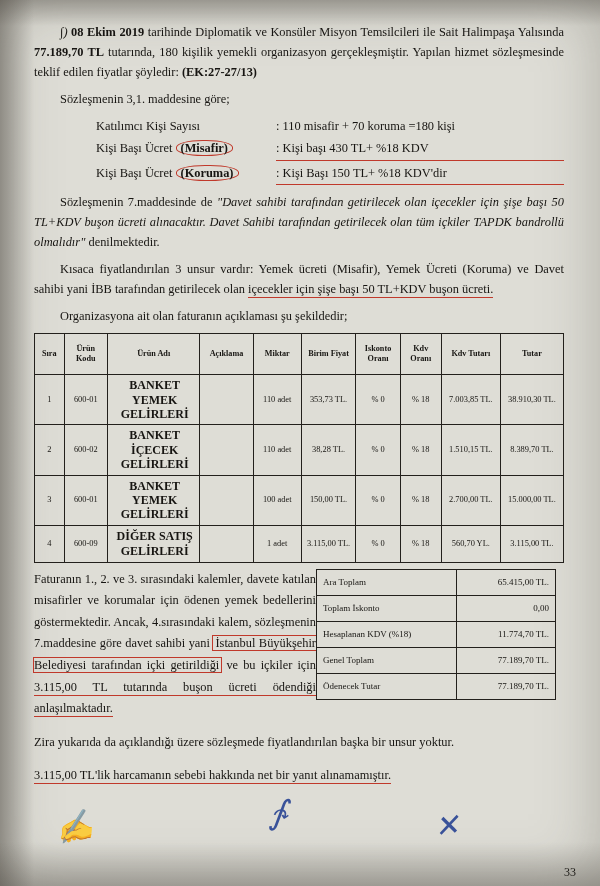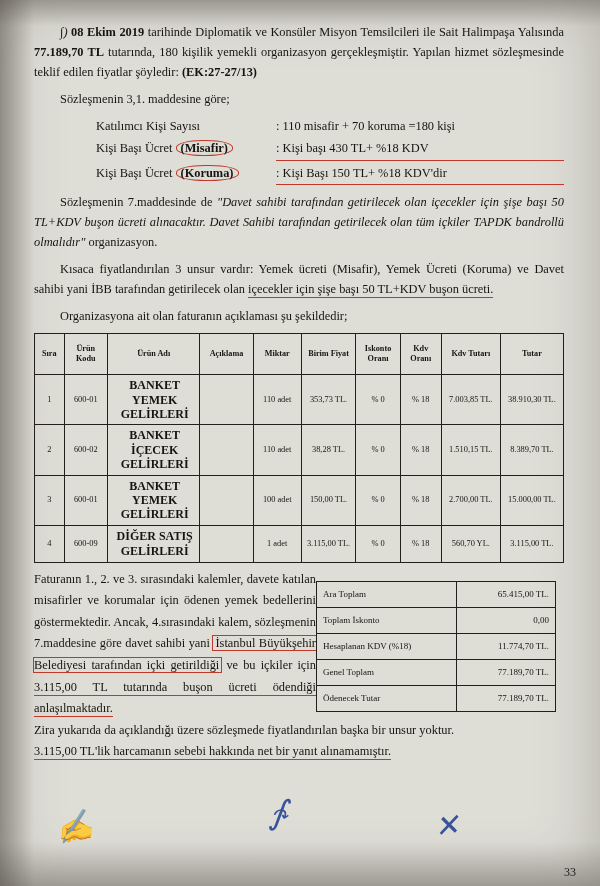--- a/index.html
+++ b/index.html
@@ -127,21 +127,21 @@
   .col-birim { width: 56px; margin-left: 28px; }
   .col-isk { width: 42px; }
   .col-kdvo { width: 40px; }
   .col-kdvt { width: 62px; }
   .col-tutar { width: 66px; }
 
   
   .totals-wrap {
     position: absolute;
     right: 0;
-    top: 12px;
+    top: 0;
     width: 248px;
   }
   table.totals {
     border-collapse: collapse;
     width: 240px;
     font-size: 9px;
   }
   table.totals td {
     border: 1px solid #23201c;
     padding: 4px 6px;
@@ -158,21 +158,21 @@
   .lower-text {
     width: 282px;
     font-size: 12.4px;
     line-height: 1.74;
     text-align: justify;
   }
   .full-text {
     font-size: 12.4px;
     line-height: 1.74;
     text-align: justify;
-    margin-top: 0;
+    margin-top: 12px;
   }
 
   .sig-area {
     position: absolute;
     left: 34px;
     right: 34px;
     bottom: 22px;
     height: 74px;
   }
   .sig {
@@ -225,21 +225,21 @@
       <span class="lbl"><span>Kişi Başı Ücret </span><span class="circle-red">(Misafir)</span></span>
       <span class="val u-red">: Kişi başı 430 TL+ %18 KDV</span>
     </div>
 
     <div class="hanging">
       <span class="lbl"><span>Kişi Başı Ücret </span><span class="circle-red">(Koruma)</span></span>
       <span class="val u-red">: Kişi Başı 150 TL+ %18 KDV'dir</span>
     </div>
 
     <p class="para" style="margin-top:7px">
-      <span>Sözleşmenin 7.maddesinde de </span><span class="italic">"Davet sahibi tarafından getirilecek olan içecekler için şişe başı 50 TL+KDV buşon ücreti alınacaktır. Davet Sahibi tarafından getirilecek olan tüm içkiler TAPDK bandrollü olmalıdır"</span><span> organizasyon.</span>
+      <span>Sözleşmenin 7.maddesinde de </span><span class="italic">"Davet sahibi tarafından getirilecek olan içecekler için şişe başı 50 TL+KDV buşon ücreti alınacaktır. Davet Sahibi tarafından getirilecek olan tüm içkiler TAPDK bandrollü olmalıdır"</span><span> denilmektedir.</span>
     </p>
 
     <p class="para">
       <span>Kısaca fiyatlandırılan 3 unsur vardır: Yemek ücreti (Misafir), Yemek Ücreti (Koruma) ve Davet sahibi yani İBB tarafından getirilecek olan </span><span class="u-red">içecekler için şişe başı 50 TL+KDV buşon ücreti.</span>
     </p>
 
     <p class="para">Organizasyona ait olan faturanın açıklaması şu şekildedir;</p>
 
     <table class="invoice">
       <thead>

